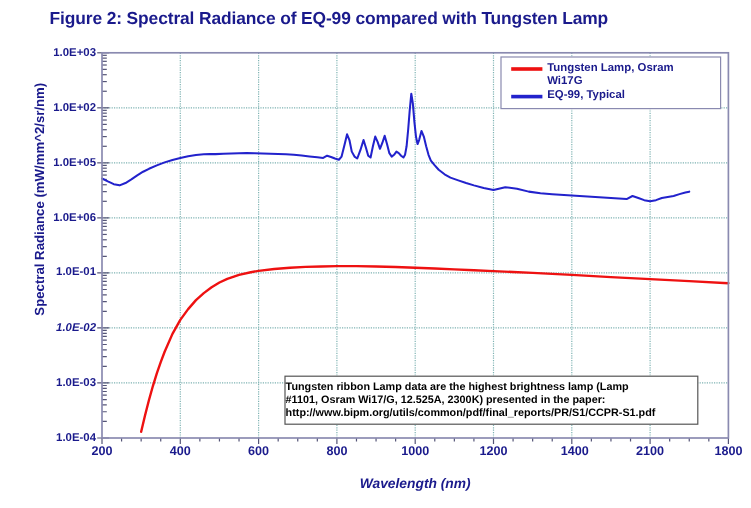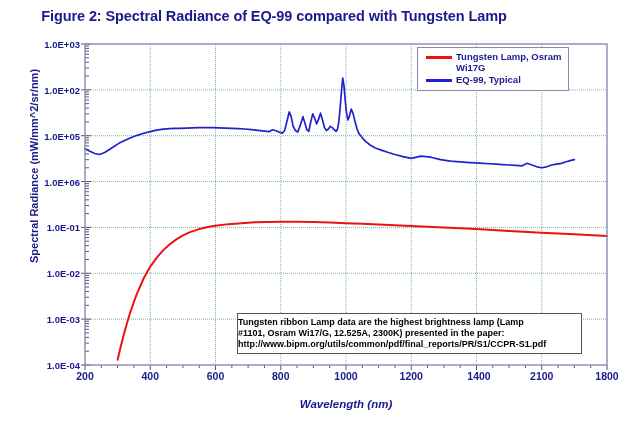--- a/index.html
+++ b/index.html
@@ -47,21 +47,21 @@
     top:370px;
     width:60px;
     margin-left:-30px;
     text-align:center;
     font-size:10.5px;font-weight:bold;color:#1a1a8c;
   }
   .plot-svg{position:absolute;left:0;top:0;}
   .legend-box{
     position:absolute;
     left:417px;top:47px;
-    width:152px;
+    width:184px;
     border:1px solid #8a8ab0;
     background:#ffffff;
     padding:3px 4px 4px 4px;
     box-sizing:border-box;
   }
   .legend-row{display:flex;align-items:flex-start;margin:0 0 1px 0;}
   .legend-swatch{
     width:26px;height:3px;
     margin:5px 4px 0 4px;
     flex:0 0 auto;
@@ -92,21 +92,21 @@
   <div class="chart-title">Figure 2: Spectral Radiance of EQ-99 compared with Tungsten Lamp</div>
 
   <div class="ylabel">Spectral Radiance (mW/mm^2/sr/nm)</div>
 
   <div class="ytick-wrap" id="ytick-wrap">
       <div class="ytick" style="top: 44px;">1.0E+03</div>
       <div class="ytick" style="top: 89.8571px;">1.0E+02</div>
       <div class="ytick" style="top: 135.714px;">1.0E+05</div>
       <div class="ytick" style="top: 181.571px;">1.0E+06</div>
       <div class="ytick" style="top: 227.429px;">1.0E-01</div>
-      <div class="ytick" style="top: 273.286px;">1.0E-02</div>
+      <div class="ytick" style="top: 273.286px; font-style: italic;">1.0E-02</div>
       <div class="ytick" style="top: 319.143px;">1.0E-03</div>
       <div class="ytick" style="top: 365px;">1.0E-04</div>
     </div>
 
   <div id="xtick-wrap">
       <div class="xtick" style="left: 85px;">200</div>
       <div class="xtick" style="left: 150.25px;">400</div>
       <div class="xtick" style="left: 215.5px;">600</div>
       <div class="xtick" style="left: 280.75px;">800</div>
       <div class="xtick" style="left: 346px;">1000</div>

